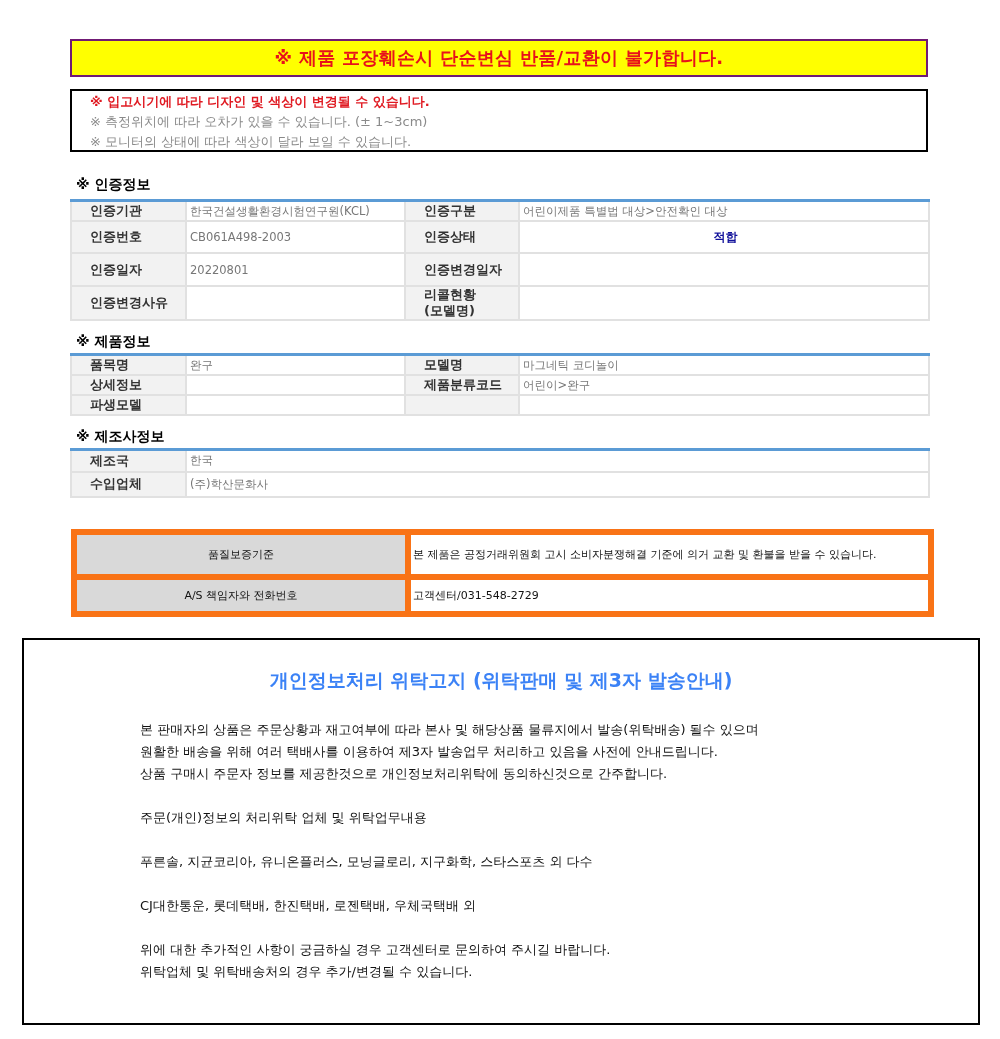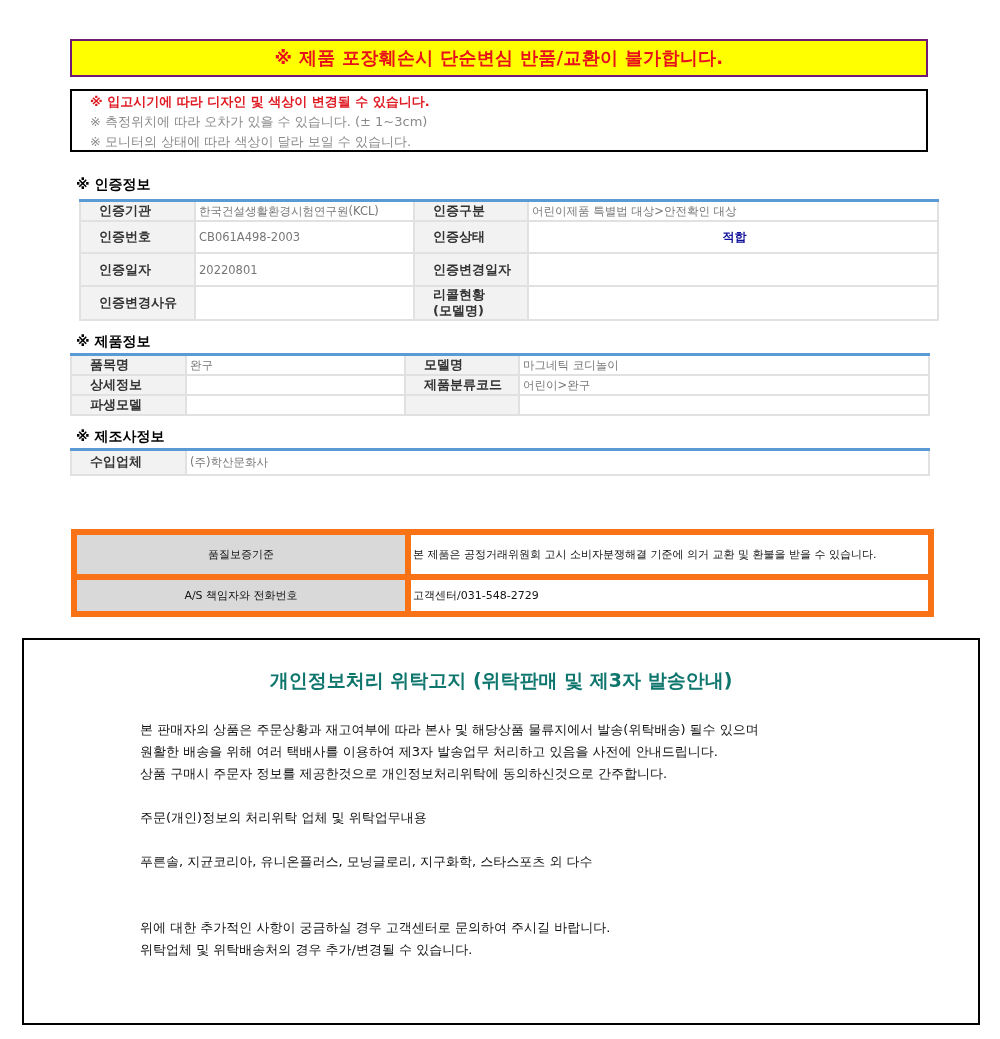--- a/index.html
+++ b/index.html
@@ -28,41 +28,41 @@
   table.info td.v { background:#fff; padding-left:3px; }
   table.info td.ok { text-align:center; color:#10109a; font-weight:bold; font-size:12px; }
 
   table.quality { position:absolute; left:71px; top:529px; width:857px; border-collapse:collapse;
                   table-layout:fixed; }
   table.quality td { border:6px solid #f97316; font-size:11px; color:#111; padding:0 2px; }
   table.quality td.qh { background:#d9d9d9; text-align:center; }
 
   .privacy { left:22px; top:638px; width:958px; height:387px; border:2px solid #000; }
   .privacy .ttl { position:absolute; left:0; width:100%; top:28px; text-align:center;
-                  font-size:19px; font-weight:bold; color:#0f766e; }
+                  font-size:19px; font-weight:bold; color:#3b82f6; }
   .privacy .body { position:absolute; left:116px; top:79px; font-size:13px; line-height:22px;
                    color:#111; }
   .privacy .body .b { font-weight:normal; }
   .privacy .gap { height:22px; }
 </style>
 </head>
 <body>
 
 <div class="abs banner">
   <span>※ 제품 포장훼손시 단순변심 반품/교환이 불가합니다.</span>
 </div>
 
 <div class="abs notice">
   <div class="l-red">※ 입고시기에 따라 디자인 및 색상이 변경될 수 있습니다.</div>
   <div class="l-gray">※ 측정위치에 따라 오차가 있을 수 있습니다. (± 1~3cm)</div>
   <div class="l-gray">※ 모니터의 상태에 따라 색상이 달라 보일 수 있습니다.</div>
 </div>
 
 <div class="abs sec-title" style="top:176px;">※ 인증정보</div>
-<table class="info" style="top:199px;margin-left:9px;">
+<table class="info" style="top:199px;">
   <colgroup>
       <col style="width:115px">
       <col style="width:219px">
       <col style="width:114px">
       <col style="width:410px">
     </colgroup>
   <tbody>
       <tr style="height:19px">
     <td class="h">인증기관</td>
     <td class="v">한국건설생활환경시험연구원(KCL)</td>
@@ -123,20 +123,24 @@
 </tbody>
   </table>
 
 <div class="abs sec-title" style="top:428px;">※ 제조사정보</div>
 <table class="info" style="top:448px;">
   <colgroup>
       <col style="width:115px">
       <col style="width:743px">
     </colgroup>
   <tbody>
+      <tr style="height:22px">
+    <td class="h">제조국</td>
+    <td class="v">한국</td>
+  </tr>
   <tr style="height:25px">
     <td class="h">수입업체</td>
     <td class="v">(주)학산문화사</td>
   </tr>
 </tbody>
   </table>
 
 <table class="quality">
   <colgroup>
       <col style="width:334px">
@@ -158,17 +162,18 @@
   <div class="ttl">개인정보처리 위탁고지 (위탁판매 및 제3자 발송안내)</div>
   <div class="body">
     <div>본 판매자의 상품은 주문상황과 재고여부에 따라 본사 및 해당상품 물류지에서 발송(위탁배송) 될수 있으며</div>
     <div>원활한 배송을 위해 여러 택배사를 이용하여 제3자 발송업무 처리하고 있음을 사전에 안내드립니다.</div>
     <div>상품 구매시 주문자 정보를 제공한것으로 개인정보처리위탁에 동의하신것으로 간주합니다.</div>
     <div class="gap"></div>
     <div class="b">주문(개인)정보의 처리위탁 업체 및 위탁업무내용</div>
     <div class="gap"></div>
     <div>푸른솔, 지균코리아, 유니온플러스, 모닝글로리, 지구화학, 스타스포츠 외 다수</div>
     <div class="gap"></div>
+    <div>CJ대한통운, 롯데택배, 한진택배, 로젠택배, 우체국택배 외</div>
     <div class="gap"></div>
     <div>위에 대한 추가적인 사항이 궁금하실 경우 고객센터로 문의하여 주시길 바랍니다.</div>
     <div>위탁업체 및 위탁배송처의 경우 추가/변경될 수 있습니다.</div>
   </div>
 </div>
 
 </body></html>

